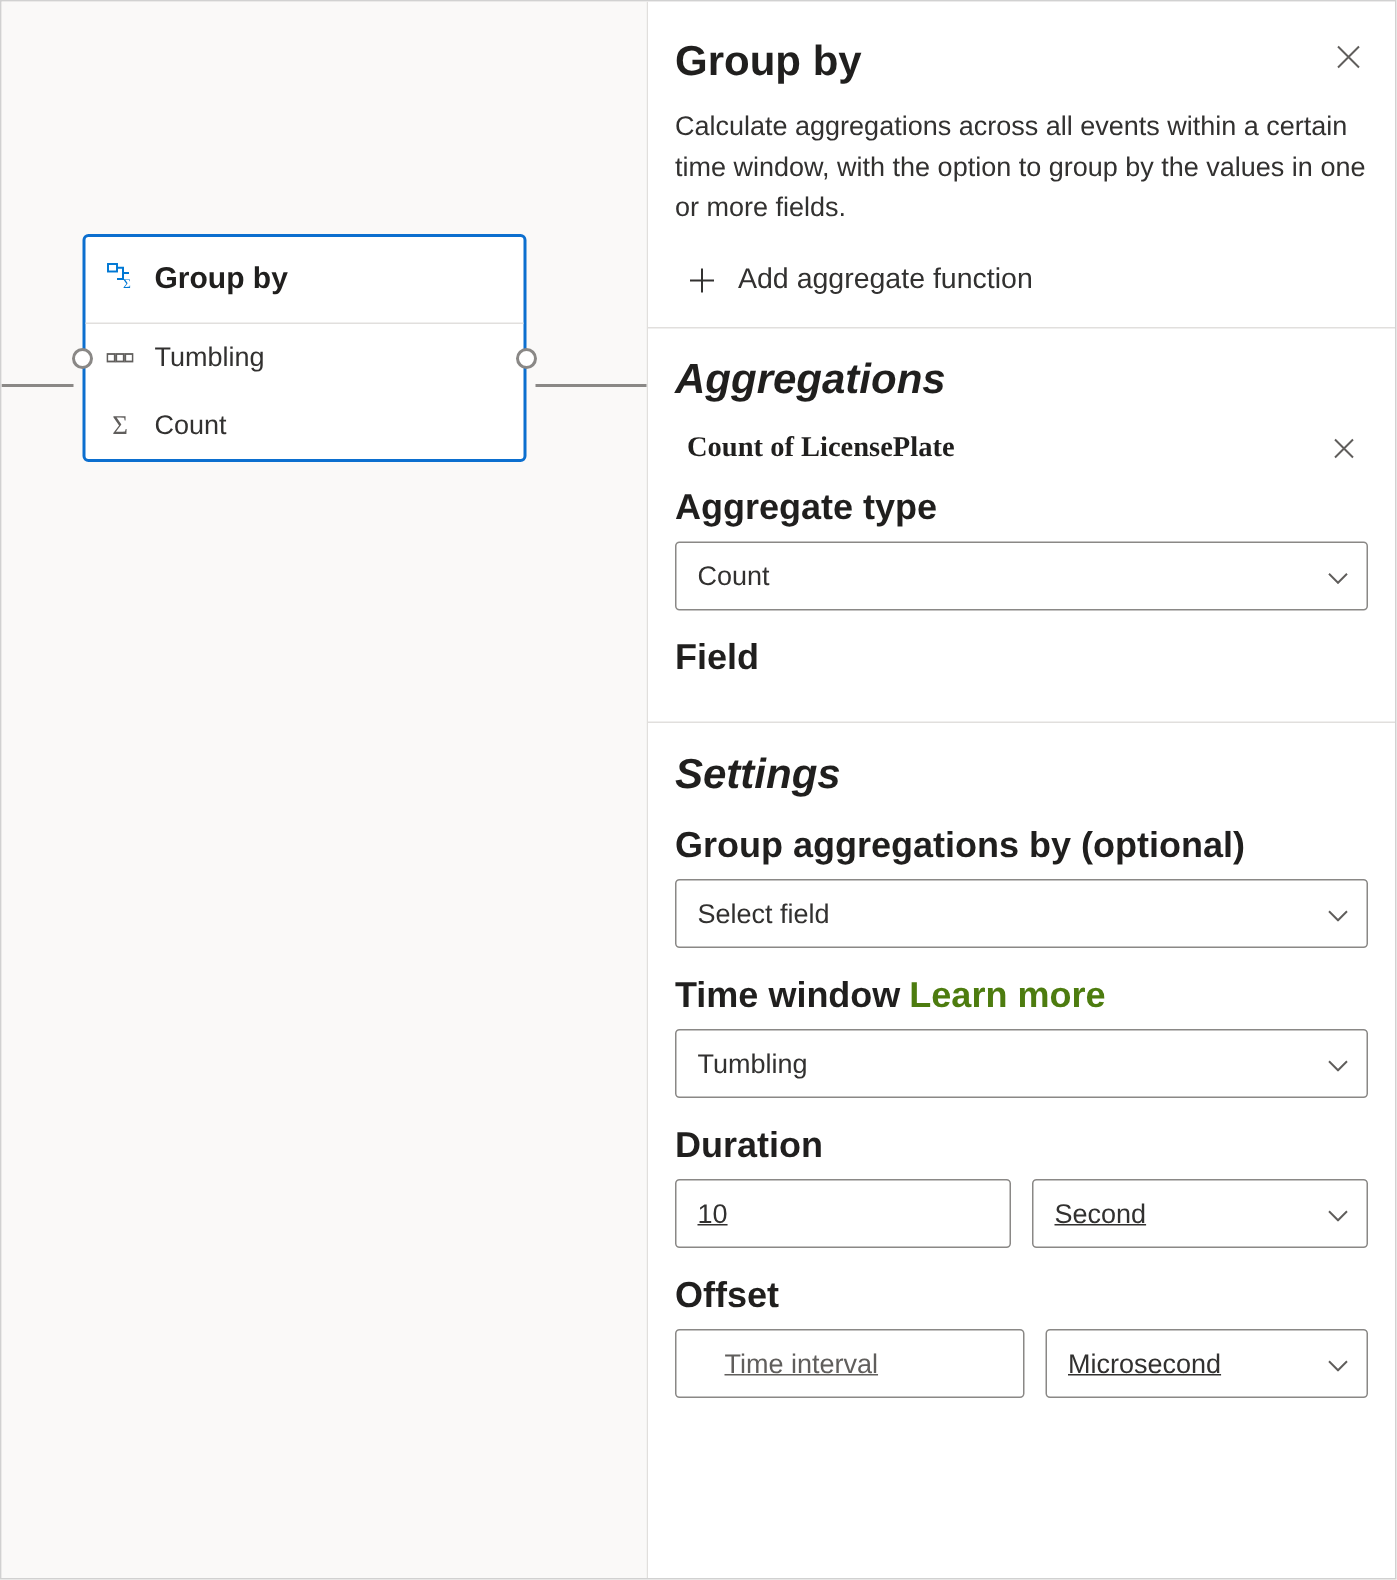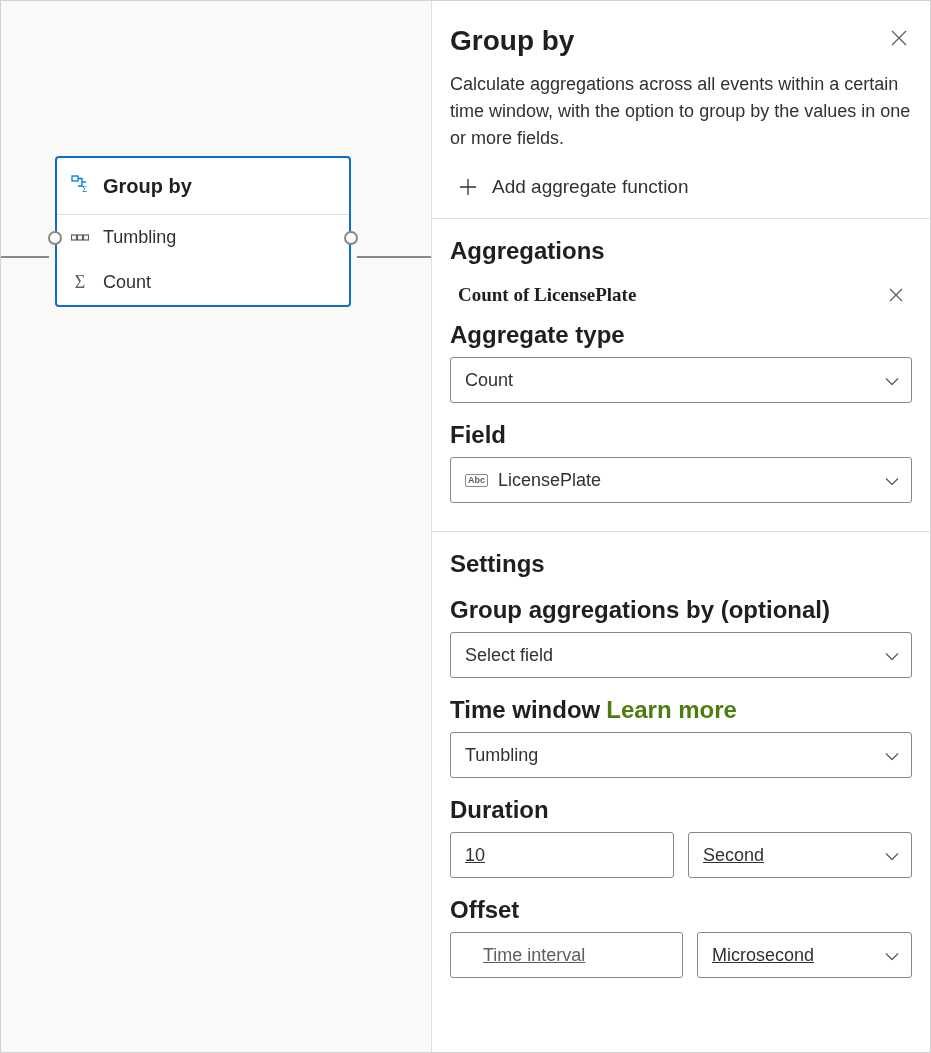--- a/index.html
+++ b/index.html
@@ -117,23 +117,24 @@
     border: none;
     background: none;
     width: 100%;
     text-align: left;
   }
   .section-sep {
     border-top: 1px solid #e1dfdd;
     margin: 0 -18px 18px -18px;
   }
   h2.section-title {
-    font-size: 24px;
+    font-size: 28px;
     font-weight: 700;
     margin-bottom: 18px;
+    font-style: italic;
   }
   .agg-header {
     display: flex;
     align-items: center;
     justify-content: space-between;
     margin-bottom: 14px;
     padding: 0 4px 0 8px;
   }
   .agg-header .name {
     font-size: 19px;
@@ -278,29 +279,20 @@
       <span class="chev">
         <svg width="14" height="8" viewBox="0 0 14 8">
             <path d="M1 1 L7 7 L13 1" stroke="currentColor" stroke-width="1.3" fill="none"></path>
           </svg>
       </span>
     </div>
   </div>
 
   <div class="field-group" style="margin-bottom:28px;">
     <div class="field-label">Field</div>
-    <div class="select">
-      <span class="field-icon">Abc</span>
-      <span>LicensePlate</span>
-      <span class="chev">
-        <svg width="14" height="8" viewBox="0 0 14 8">
-            <path d="M1 1 L7 7 L13 1" stroke="currentColor" stroke-width="1.3" fill="none"></path>
-          </svg>
-      </span>
-    </div>
   </div>
 
   <div class="section-sep"></div>
 
   <div class="settings-block">
     <h2 class="section-title">Settings</h2>
 
     <div class="field-group">
       <div class="field-label">Group aggregations by (optional)</div>
       <div class="select">

